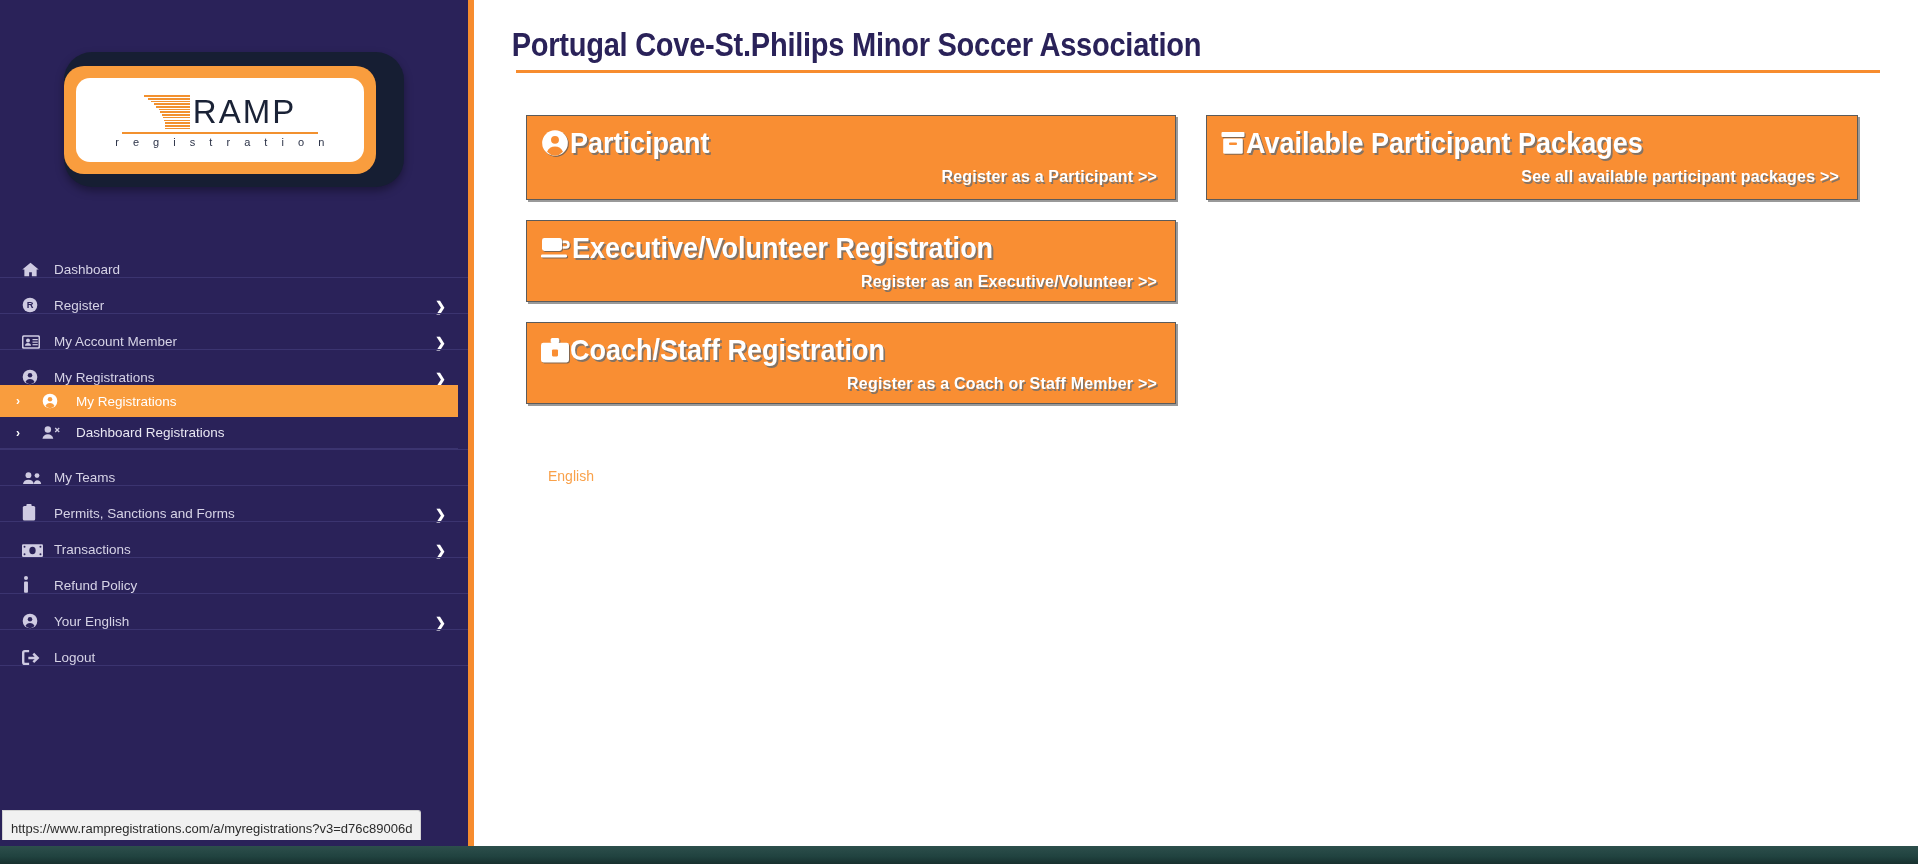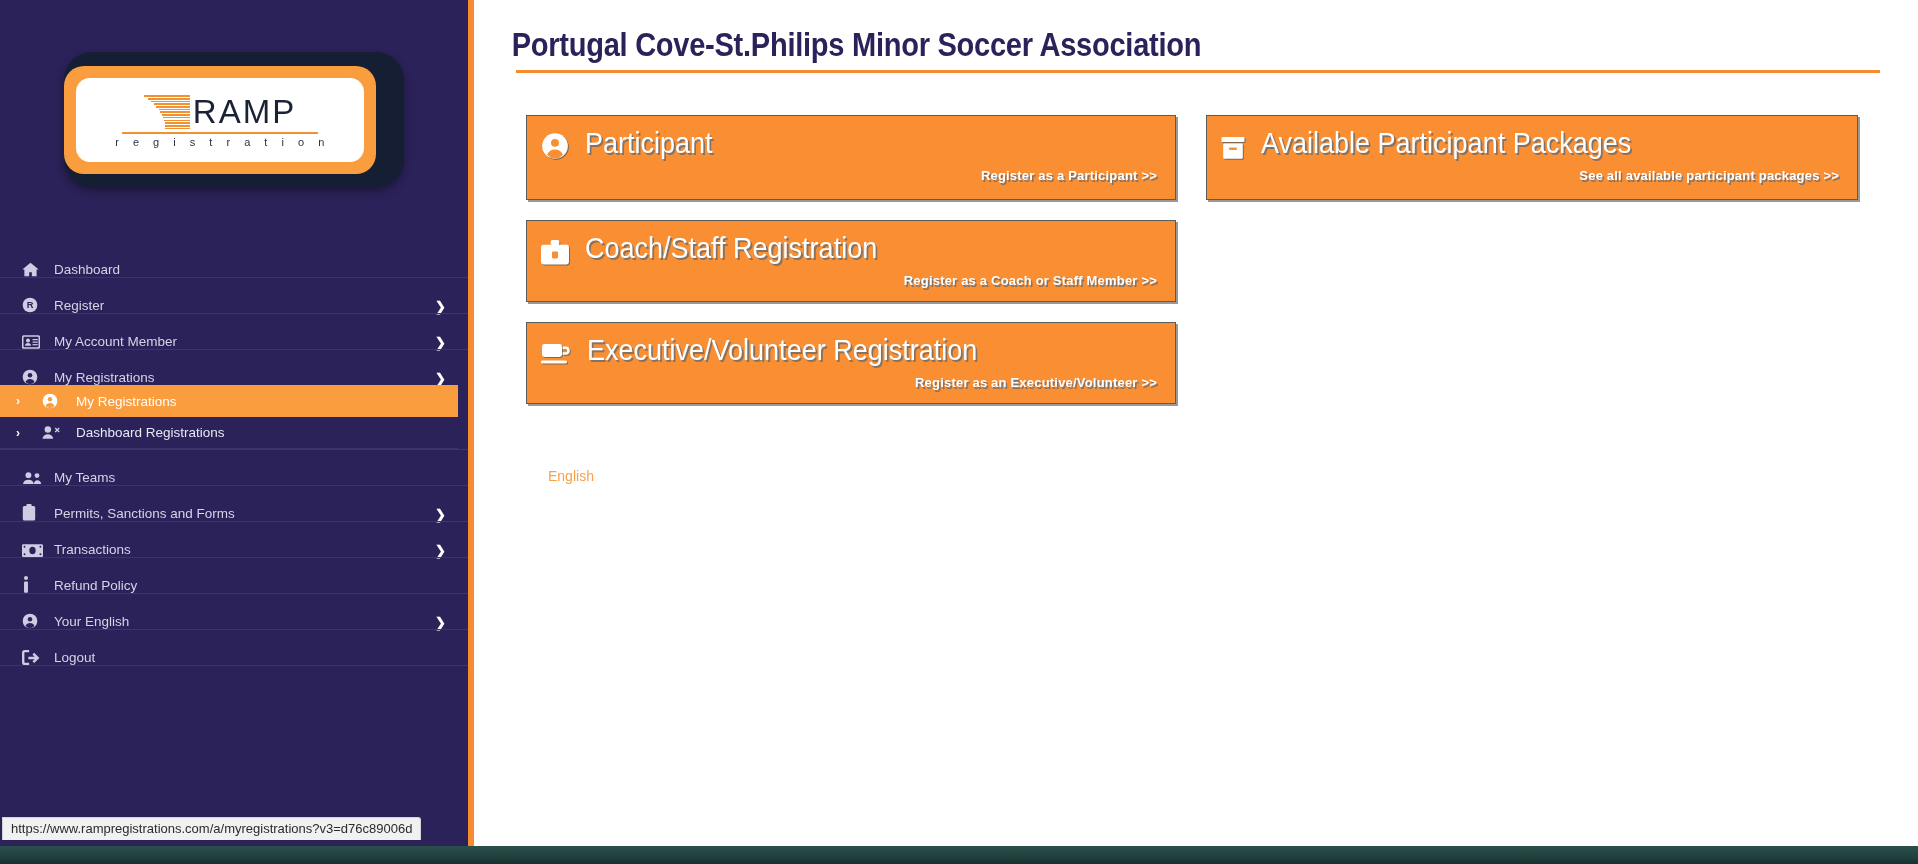--- a/index.html
+++ b/index.html
@@ -196,44 +196,45 @@
     box-shadow: 2px 2px 0 rgba(70,70,70,.55);
     margin-bottom: 20px;
     padding: 10px 14px 12px 14px;
     cursor: pointer;
   }
   .card.tall { height: 85px; }
   .card.short { height: 82px; }
 
   .card-head {
     display: flex;
-    align-items: flex-end;
-    gap: 16px;
+    align-items: center;
+    gap: 1px;
     color: #ffffff;
+    font-weight: bold;
   }
   .card-head .c-ico {
     display: inline-flex;
     align-items: center;
     justify-content: center;
     filter: drop-shadow(1.5px 1.5px 0 rgba(90,90,90,.75));
   }
   .card-title {
     font-family: "Liberation Sans Narrow", "Liberation Sans", sans-serif;
     font-stretch: condensed;
     font-size: 30px;
     line-height: 34px;
     color: #ffffff;
     text-shadow: 2px 2px 0 rgba(110,110,110,.85);
     transform: scaleX(0.9);
     transform-origin: left center;
     white-space: nowrap;
   }
   .card-sub {
     text-align: right;
-    font-size: 13px;
+    font-size: 16px;
     font-weight: bold;
     color: #ffffff;
     letter-spacing: 0.2px;
     text-shadow: 1.5px 1.5px 0 rgba(110,110,110,.85);
     margin-top: 8px;
     padding-right: 4px;
     white-space: nowrap;
   }
 
   .lang-link {
@@ -247,21 +248,21 @@
   
   #status-bar {
     position: absolute;
     left: 2px;
     bottom: 24px;
     background: #f1f1f1;
     border: 1px solid #d3d3d3;
     border-bottom: none;
     color: #2b2b2b;
     font-size: 13px;
-    padding: 3px 8px 4px 8px;
+    padding: 10px 8px 4px 8px;
     white-space: nowrap;
     border-radius: 0 3px 0 0;
   }
 
   #bottom-strip {
     position: absolute;
     left: 0; bottom: 0;
     width: 1918px;
     height: 18px;
     background: linear-gradient(180deg, #2d4f4c 0%, #20423f 60%, #17302e 100%);
@@ -476,44 +477,44 @@
             </span>
             <span class="card-title">Participant</span>
           </div>
           <div class="card-sub">Register as a Participant &gt;&gt;</div>
         </div>
 
         
         <div class="card short">
           <div class="card-head">
             <span class="c-ico">
+              <svg class="svg-i" width="30" height="25" viewBox="0 0 30 25" fill="#ffffff">
+                  <rect x="1" y="2" width="20" height="13" rx="2.4"></rect>
+                  <path d="M21.6 4.6h3.1a4.1 4.1 0 0 1 0 8.2h-3.1v-2.6h3.1a1.5 1.5 0 0 0 0-3h-3.1z"></path>
+                  <rect x="0" y="18.4" width="26" height="3.2" rx="1.4"></rect>
+                </svg>
+            </span>
+            <span class="card-title">Executive/Volunteer Registration</span>
+          </div>
+          <div class="card-sub">Register as an Executive/Volunteer &gt;&gt;</div>
+        </div>
+
+        
+        <div class="card short">
+          <div class="card-head">
+            <span class="c-ico">
               <svg class="svg-i" width="28" height="25" viewBox="0 0 26 23" fill="#ffffff">
                   <rect x="9" y="0" width="8" height="4.6" rx="1.4"></rect>
                   <rect x="0" y="4.4" width="26" height="18.2" rx="2.2"></rect>
                   <rect x="10.2" y="10.6" width="5.6" height="6.4" rx="1" fill="#f98e33"></rect>
                 </svg>
             </span>
             <span class="card-title">Coach/Staff Registration</span>
           </div>
           <div class="card-sub">Register as a Coach or Staff Member &gt;&gt;</div>
-        </div>
-
-        
-        <div class="card short">
-          <div class="card-head">
-            <span class="c-ico">
-              <svg class="svg-i" width="30" height="25" viewBox="0 0 30 25" fill="#ffffff">
-                  <rect x="1" y="2" width="20" height="13" rx="2.4"></rect>
-                  <path d="M21.6 4.6h3.1a4.1 4.1 0 0 1 0 8.2h-3.1v-2.6h3.1a1.5 1.5 0 0 0 0-3h-3.1z"></path>
-                  <rect x="0" y="18.4" width="26" height="3.2" rx="1.4"></rect>
-                </svg>
-            </span>
-            <span class="card-title">Executive/Volunteer Registration</span>
-          </div>
-          <div class="card-sub">Register as an Executive/Volunteer &gt;&gt;</div>
         </div>
 
         <a class="lang-link">English</a>
       </div>
 
       <div class="col-right">
 
         <div class="card tall">
           <div class="card-head">
             <span class="c-ico">

